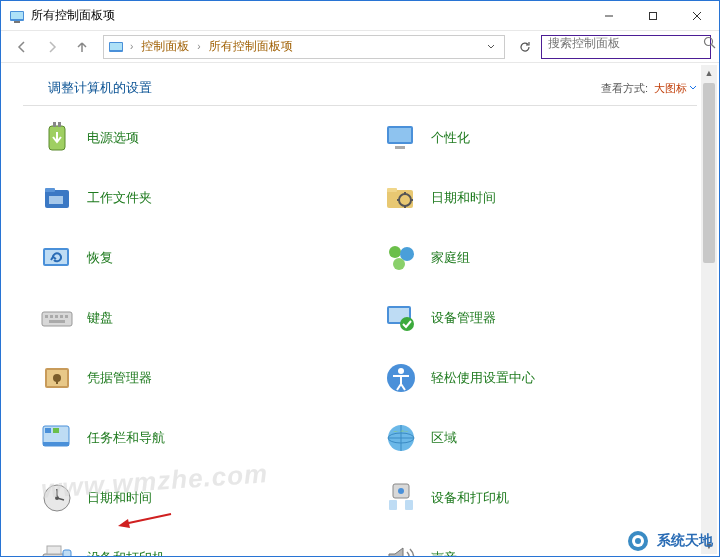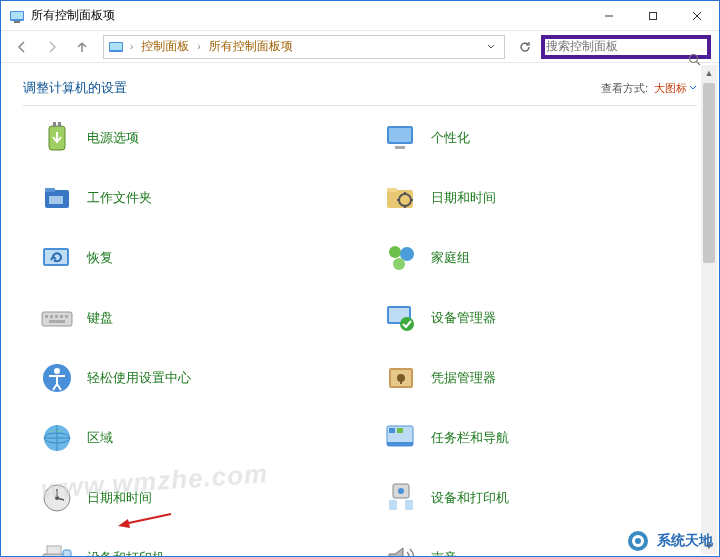--- a/index.html
+++ b/index.html
@@ -12,25 +12,25 @@
   .win-btn { width: 44px; height: 30px; display: flex; align-items: center; justify-content: center; cursor: pointer; }
   
   .navbar { height: 32px; display: flex; align-items: center; padding: 0 8px; gap: 4px; border-bottom: 1px solid #e8e8e8; }
   .nav-arrow { width: 26px; height: 26px; display: flex; align-items: center; justify-content: center; border-radius: 2px; cursor: pointer; color: #888; }
   .addrbar { flex: 1; height: 24px; border: 1px solid #ccc; display: flex; align-items: center; padding: 0 4px; gap: 6px; background: #fff; margin: 0 4px; }
   .addrbar .cp-icon { width: 16px; height: 16px; }
   .addrbar .crumb { color: #a16207; cursor: pointer; padding: 2px 2px; }
   .addrbar .sep { color: #888; font-size: 10px; }
   .addr-dd { margin-left: auto; color: #555; cursor: pointer; padding: 0 4px; }
   .refresh-btn { width: 24px; height: 24px; display: flex; align-items: center; justify-content: center; cursor: pointer; color: #555; }
-  .searchbox { width: 170px; height: 24px; border: 4px solid #4c1d95; display: flex; align-items: flex-end; padding: 0 6px; flex-direction: column; }
+  .searchbox { width: 170px; height: 24px; border: 1px solid #4c1d95; display: flex; align-items: flex-start; padding: 0 6px; }
   .searchbox input { border: none; outline: none; flex: 1; font-size: 12px; color: #888; background: transparent; }
   .searchbox .sicon { color: #555; cursor: pointer; }
   
-  .heading-row { display: flex; align-items: center; padding: 16px 22px 8px 22px; }
+  .heading-row { display: flex; align-items: center; padding: 16px 22px 8px 22px; margin-left: 25px; }
   .heading { color: #0b5394; font-size: 13px; flex: 1; }
   .viewby { display: flex; align-items: center; gap: 6px; font-size: 11px; }
   .viewby .lbl { color: #555; }
   .viewby .val { color: #c2410c; cursor: pointer; display: flex; align-items: center; gap: 2px; }
   
   .divider { height: 1px; background: #e0e0e0; margin: 0 22px 4px 22px; }
   
   .content { padding: 8px 22px 0 38px; display: grid; grid-template-columns: 1fr 1fr; column-gap: 30px; row-gap: 20px; align-content: start; }
   .item { display: flex; align-items: center; gap: 12px; cursor: pointer; height: 40px; }
   .item .iicon { width: 36px; height: 36px; flex-shrink: 0; display: flex; align-items: center; justify-content: center; }
@@ -228,60 +228,60 @@
           <circle cx="24" cy="24" r="7" fill="#3caa3c"></circle>
           <path d="M20 24l3 3 5-6" stroke="#fff" stroke-width="2" fill="none"></path>
         </svg>
       </span>
     <span class="ilabel">设备管理器</span>
   </div>
 
   <div class="item">
     <span class="iicon">
         <svg viewBox="0 0 36 36">
-          <circle cx="18" cy="18" r="14" fill="#4a90d9"></circle>
-          <circle cx="18" cy="11" r="3" fill="#fff"></circle>
-          <path d="M10 16h16M18 16v10M14 30l4-6 4 6" stroke="#fff" stroke-width="2" fill="none"></path>
-        </svg>
-      </span>
-    <span class="ilabel">轻松使用设置中心</span>
-  </div>
-  <div class="item">
-    <span class="iicon">
-        <svg viewBox="0 0 36 36">
           <rect x="6" y="8" width="24" height="20" rx="2" fill="#c89b5a"></rect>
           <rect x="8" y="10" width="20" height="16" fill="#e8c888"></rect>
           <circle cx="18" cy="18" r="4" fill="#7a5c2a"></circle>
           <rect x="17" y="18" width="2" height="6" fill="#7a5c2a"></rect>
         </svg>
       </span>
     <span class="ilabel">凭据管理器</span>
   </div>
-
+  <div class="item">
+    <span class="iicon">
+        <svg viewBox="0 0 36 36">
+          <circle cx="18" cy="18" r="14" fill="#4a90d9"></circle>
+          <circle cx="18" cy="11" r="3" fill="#fff"></circle>
+          <path d="M10 16h16M18 16v10M14 30l4-6 4 6" stroke="#fff" stroke-width="2" fill="none"></path>
+        </svg>
+      </span>
+    <span class="ilabel">轻松使用设置中心</span>
+  </div>
+
+  <div class="item">
+    <span class="iicon">
+        <svg viewBox="0 0 36 36">
+          <rect x="4" y="6" width="26" height="20" rx="2" fill="#bedcf4" stroke="#4a90d9"></rect>
+          <rect x="4" y="22" width="26" height="4" fill="#4a90d9"></rect>
+          <rect x="6" y="8" width="6" height="5" fill="#4a90d9"></rect>
+          <rect x="14" y="8" width="6" height="5" fill="#6bbf4a"></rect>
+        </svg>
+      </span>
+    <span class="ilabel">任务栏和导航</span>
+  </div>
   <div class="item">
     <span class="iicon">
         <svg viewBox="0 0 36 36">
           <circle cx="18" cy="18" r="13" fill="#6bb8e8"></circle>
           <ellipse cx="18" cy="18" rx="13" ry="5" fill="none" stroke="#3a8bc4" stroke-width="1"></ellipse>
           <path d="M18 5v26M5 18h26" stroke="#3a8bc4" stroke-width="1"></path>
           <path d="M10 12c3-2 6 1 8-1s5 2 7 0" fill="#8fcf6b" stroke="none"></path>
         </svg>
       </span>
     <span class="ilabel">区域</span>
-  </div>
-  <div class="item">
-    <span class="iicon">
-        <svg viewBox="0 0 36 36">
-          <rect x="4" y="6" width="26" height="20" rx="2" fill="#bedcf4" stroke="#4a90d9"></rect>
-          <rect x="4" y="22" width="26" height="4" fill="#4a90d9"></rect>
-          <rect x="6" y="8" width="6" height="5" fill="#4a90d9"></rect>
-          <rect x="14" y="8" width="6" height="5" fill="#6bbf4a"></rect>
-        </svg>
-      </span>
-    <span class="ilabel">任务栏和导航</span>
   </div>
 
   <div class="item">
     <span class="iicon">
         <svg viewBox="0 0 36 36">
           <circle cx="18" cy="18" r="13" fill="#e8e8e8" stroke="#888"></circle>
           <circle cx="18" cy="18" r="2" fill="#555"></circle>
           <line x1="18" y1="18" x2="18" y2="9" stroke="#555" stroke-width="2"></line>
           <line x1="18" y1="18" x2="25" y2="20" stroke="#555" stroke-width="1.5"></line>
         </svg>

